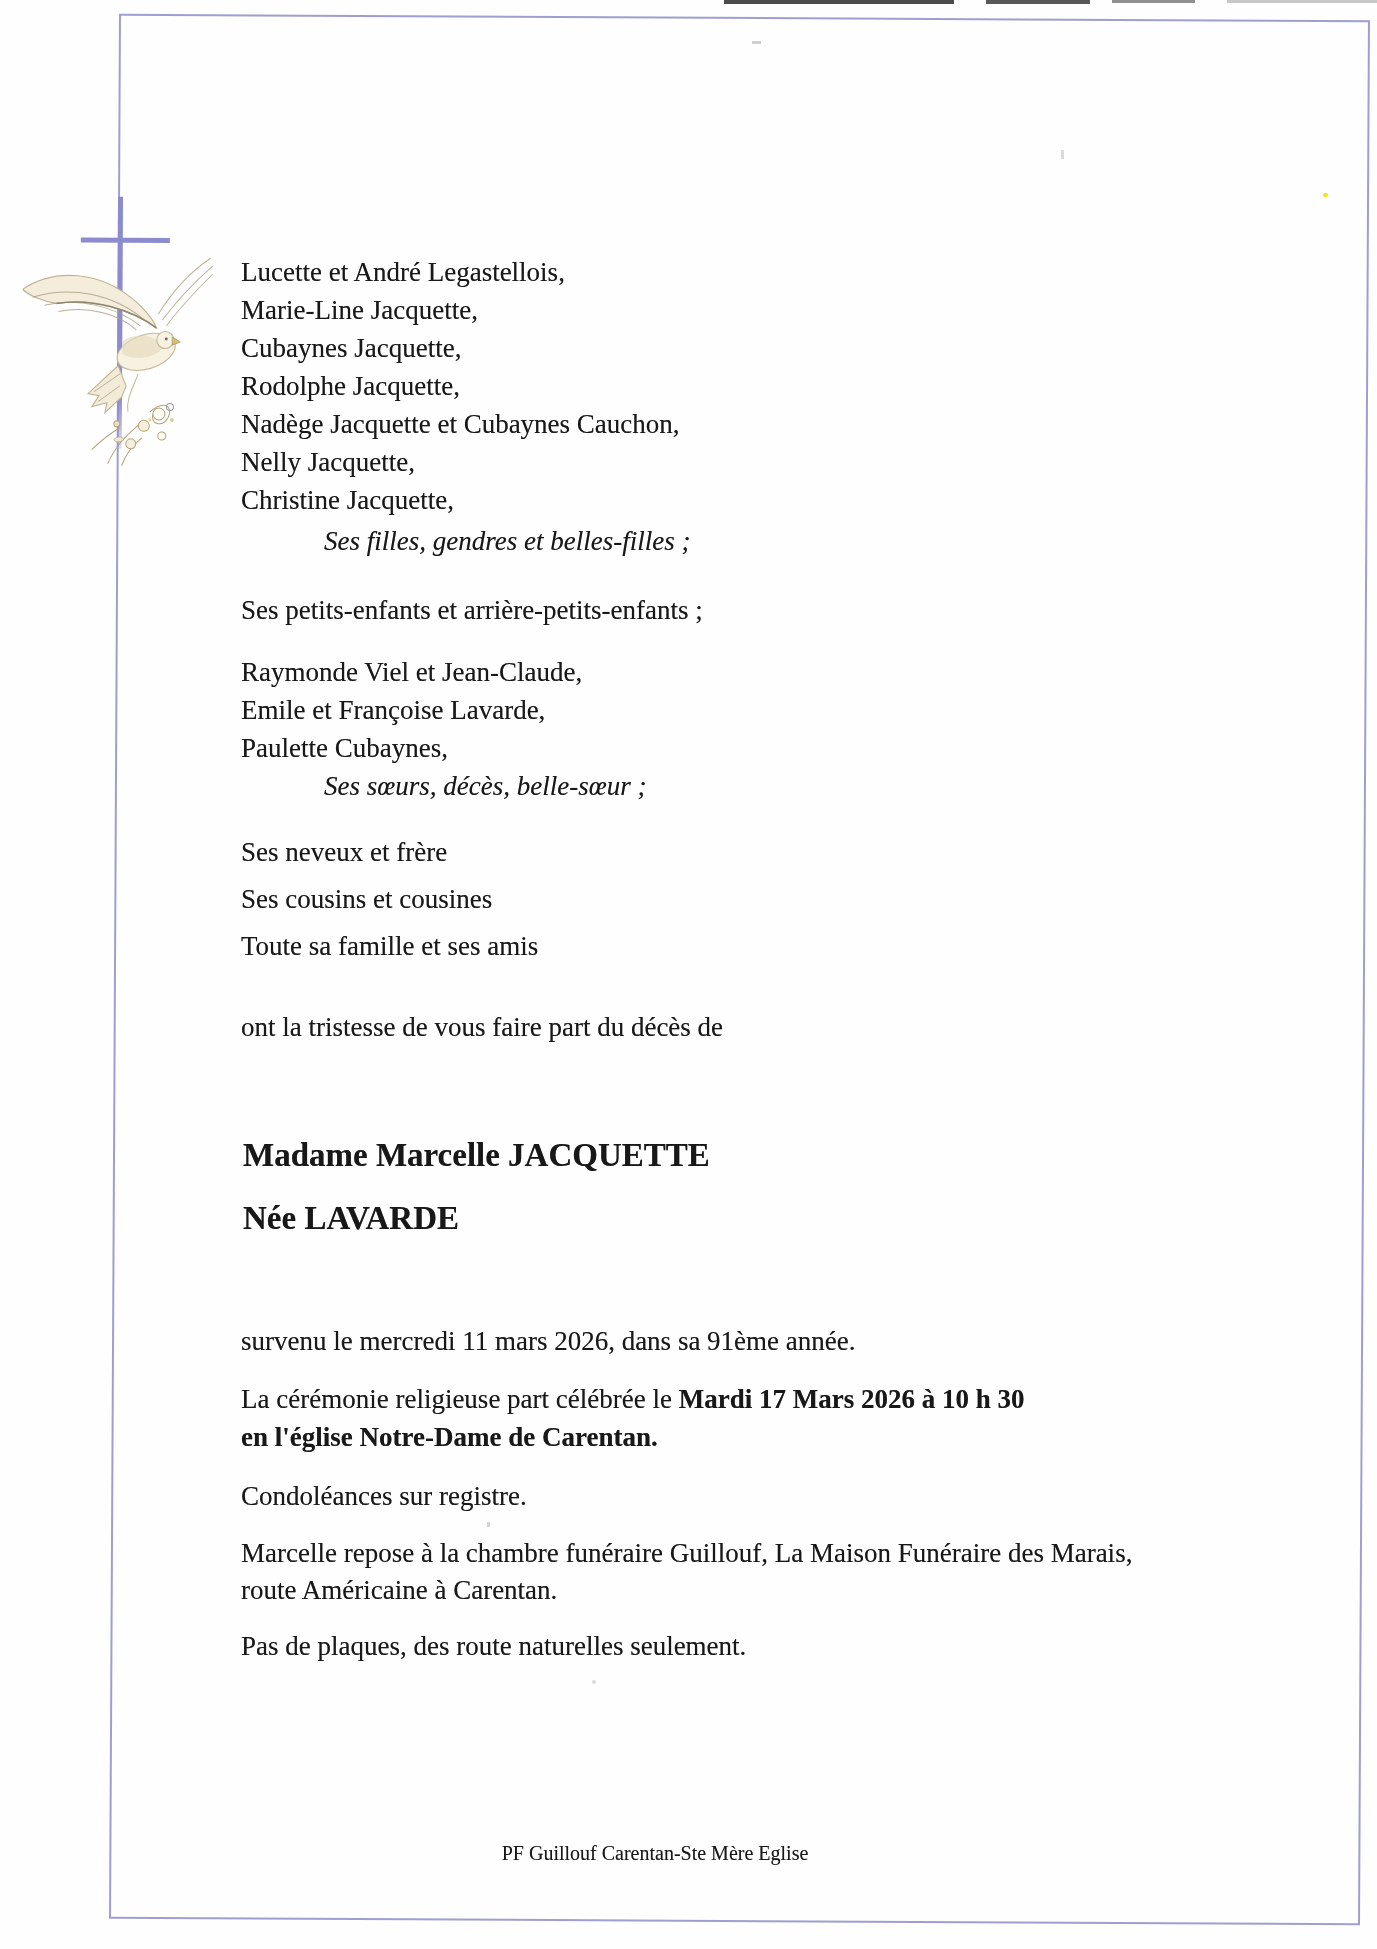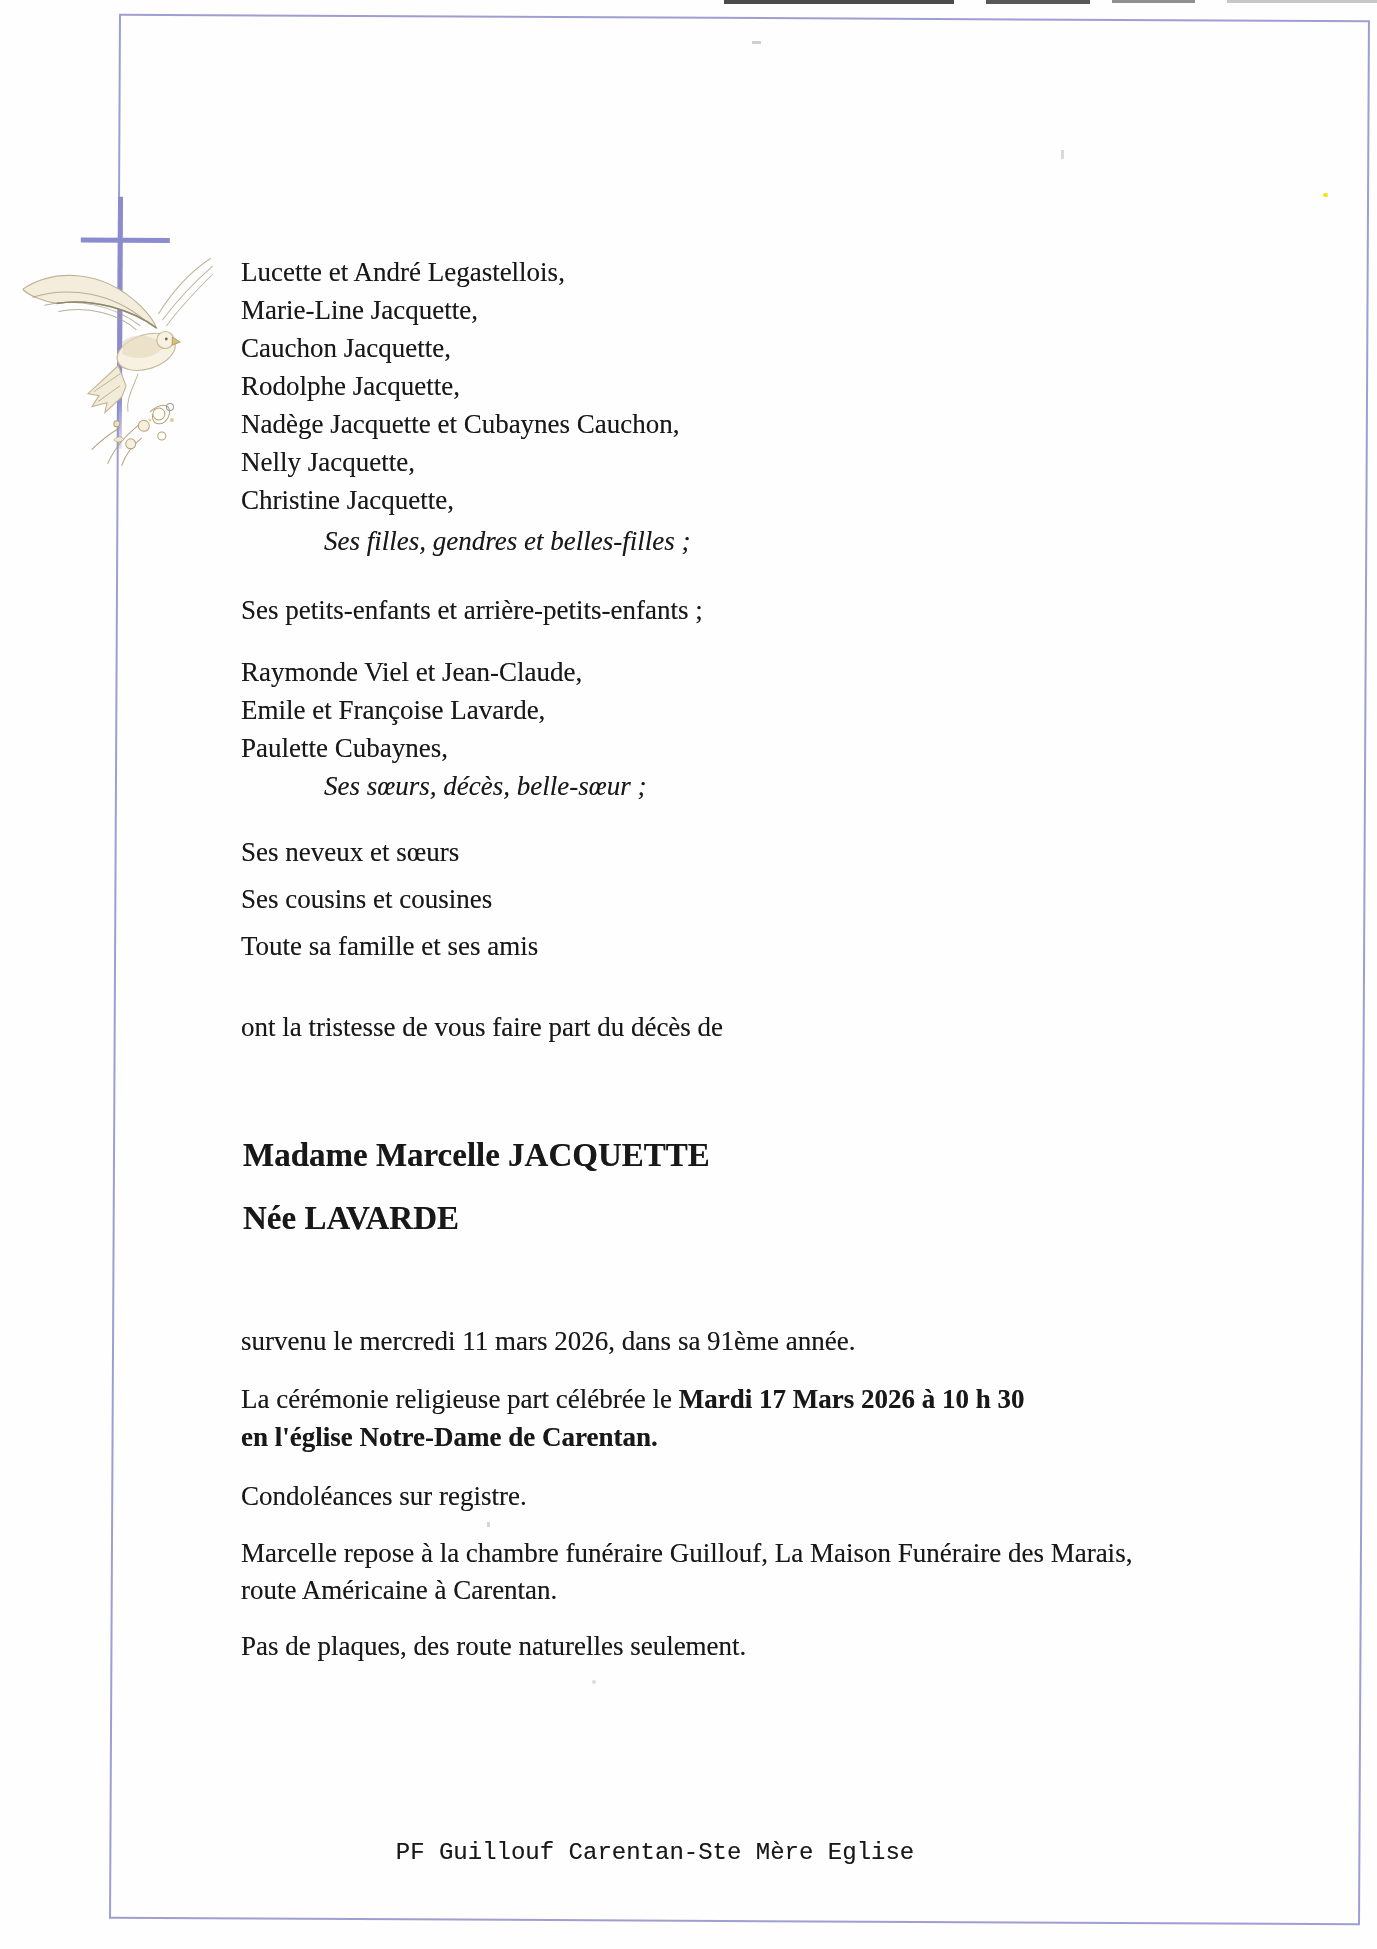--- a/index.html
+++ b/index.html
@@ -33,23 +33,22 @@
   }
   .caption{left:324px;font-style:italic;}
   .bold{font-weight:700;}
   .center-name{
     position:absolute;left:243px;width:960px;text-align:left;
     font-size:33px;line-height:44px;font-weight:700;white-space:nowrap;
     text-shadow:0 0 0.5px rgba(20,20,20,0.5);
   }
   .footer{
     position:absolute;left:240px;top:1838px;width:830px;text-align:center;
-    font-size:24px;line-height:30px;white-space:nowrap;
+    font-size:20px;line-height:30px;white-space:nowrap;
     text-shadow:0 0 0.5px rgba(20,20,20,0.4);
-    font-family:Liberation Mono, monospace;
   }
   
   .artifact{position:absolute;}
   .strip1{left:724px;top:0;width:230px;height:4px;background:#4b4b4b;}
   .strip2{left:986px;top:0;width:104px;height:4px;background:#585858;}
   .strip3{left:1112px;top:0;width:83px;height:3px;background:#8f8f8f;}
   .strip4{left:1227px;top:0;width:150px;height:3px;background:#c7c7c7;}
   .speck1{left:752px;top:41px;width:9px;height:3px;background:#cfcfcf;}
   .speck2{left:1061px;top:150px;width:3px;height:9px;background:#dadada;}
   .speck3{left:1323px;top:193px;width:5px;height:4px;background:#f2e410;border-radius:2px;}
@@ -105,35 +104,35 @@
     <circle cx="109" cy="190" r="5" fill="#f5efdc" stroke="#b4a37b"></circle>
     <circle cx="95" cy="170" r="3" fill="#e9e2c8" stroke="#b4a37b"></circle>
     <circle cx="150" cy="166" r="2" fill="#d9cf9b"></circle>
     <circle cx="128" cy="166" r="1.5" fill="#e6d87f"></circle>
     <path d="M92 186 C 96 182, 100 182, 102 186 C 98 189, 94 189, 92 186 Z" fill="#efe8d2" stroke="#b4a37b" stroke-width="0.8"></path>
   </svg>
 </div>
 
 <div class="line" style="top:253px">Lucette et André Legastellois,</div>
 <div class="line" style="top:291px">Marie-Line Jacquette,</div>
-<div class="line" style="top:329px">Cauchon Jacquette,</div>
+<div class="line" style="top:329px">Cubaynes Jacquette,</div>
 <div class="line" style="top:367px">Rodolphe Jacquette,</div>
 <div class="line" style="top:405px">Nadège Jacquette et Cubaynes Cauchon,</div>
 <div class="line" style="top:443px">Nelly Jacquette,</div>
 <div class="line" style="top:481px">Christine Jacquette,</div>
 <div class="line caption" style="top:522px">Ses filles, gendres et belles-filles ;</div>
 
 <div class="line" style="top:591px">Ses petits-enfants et arrière-petits-enfants ;</div>
 
 <div class="line" style="top:653px">Raymonde Viel et Jean-Claude,</div>
 <div class="line" style="top:691px">Emile et Françoise Lavarde,</div>
 <div class="line" style="top:729px">Paulette Cubaynes,</div>
 <div class="line caption" style="top:767px">Ses sœurs, décès, belle-sœur ;</div>
 
-<div class="line" style="top:833px">Ses neveux et sœurs</div>
+<div class="line" style="top:833px">Ses neveux et frère</div>
 <div class="line" style="top:880px">Ses cousins et cousines</div>
 <div class="line" style="top:927px">Toute sa famille et ses amis</div>
 
 <div class="line" style="top:1008px">ont la tristesse de vous faire part du décès de</div>
 
 <div class="center-name" style="top:1133px">Madame Marcelle JACQUETTE</div>
 <div class="center-name" style="top:1196px">Née LAVARDE</div>
 
 <div class="line" style="top:1322px">survenu le mercredi 11 mars 2026, dans sa 91ème année.</div>
 

